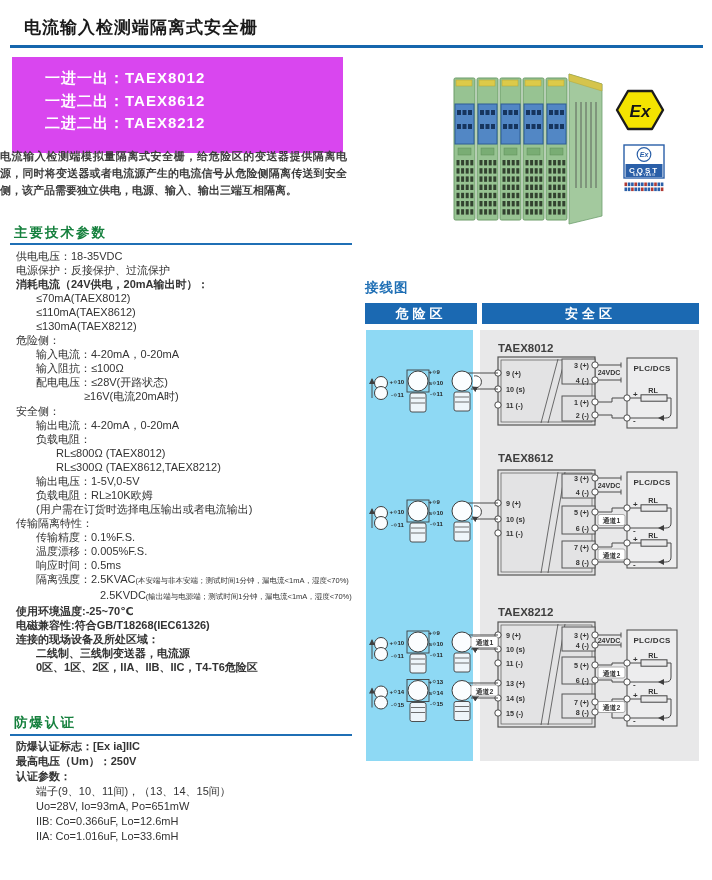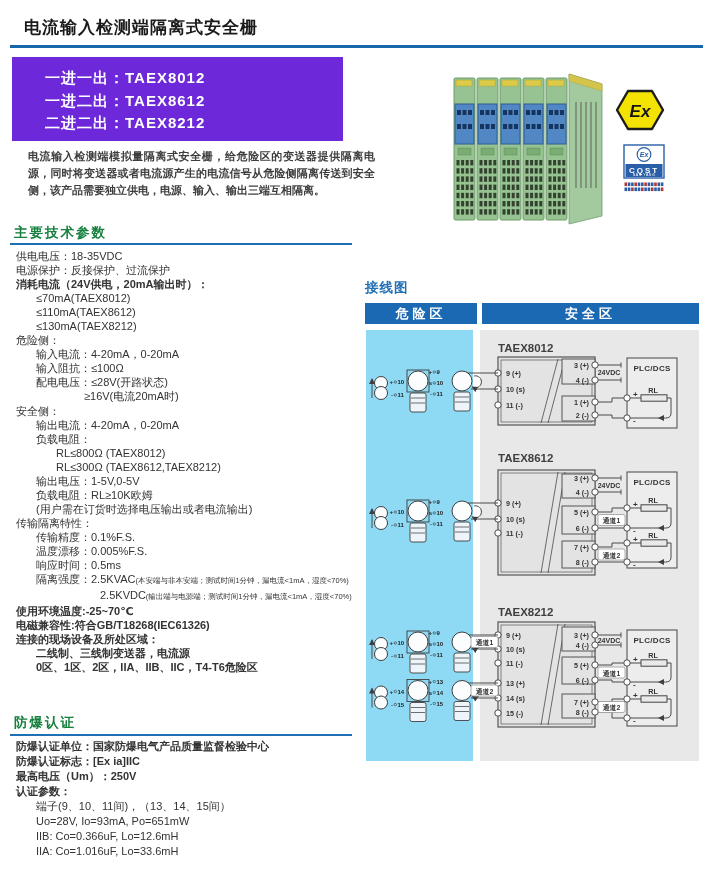--- a/index.html
+++ b/index.html
@@ -1,23 +1,23 @@
 <!DOCTYPE html>
 <html><head>
 <meta charset="utf-8">
 <style>
   html,body{margin:0;padding:0;background:#fff;}
   .page{position:relative;width:712px;height:880px;background:#fff;overflow:hidden;
         font-family:"Liberation Sans","DejaVu Sans",sans-serif;}
   .title{position:absolute;left:14px;top:6px;margin:10px;font-size:17px;font-weight:bold;color:#1a1a1a;letter-spacing:1px;}
   .title-rule{position:absolute;left:10px;top:45px;width:693px;height:3px;background:#1566ad;}
-  .models-box{position:absolute;left:12px;top:57px;width:331px;height:84px;background:#6d28d9;
+  .models-box{position:absolute;left:12px;top:57px;width:331px;height:96px;background:#d946ef;
               padding:10px 0 0 33px;box-sizing:border-box;}
   .model-line{color:#fff;font-size:15px;font-weight:bold;line-height:22.5px;letter-spacing:1px;}
-  .intro{position:absolute;left:28px;top:148px;width:347px;font-size:11px;line-height:16.8px;
+  .intro{position:absolute;left:0;top:148px;width:347px;font-size:11px;line-height:16.8px;
          color:#3d3d3d;font-weight:600;text-align:justify;}
   .sec-head{position:absolute;left:14px;font-size:13.5px;font-weight:bold;color:#15803d;letter-spacing:2px;}
   .tech-head{top:224px;} .cert-head{top:714px;}
   .sec-rule{position:absolute;left:10px;width:342px;height:2px;background:#1f6fb5;}
   .tech-rule{top:243px;} .cert-rule{top:734px;}
   .lines{position:absolute;left:0;}
   .tech-lines{top:249px;} .cert-lines{top:739px;}
   .spec-line{line-height:14.05px;font-size:11px;color:#333;white-space:nowrap;}
   .cert-lines .spec-line{line-height:15px;}
   .lvl0{padding-left:16px;} .lvl1{padding-left:36px;} .lvl2{padding-left:56px;}
@@ -112,21 +112,20 @@
       <div class="spec-line lvl0 bold"><span>使用环境温度:-25~70℃</span></div>
       <div class="spec-line lvl0 bold"><span>电磁兼容性:符合GB/T18268(IEC61326)</span></div>
       <div class="spec-line lvl0 bold"><span>连接的现场设备及所处区域：</span></div>
       <div class="spec-line lvl1 bold"><span>二线制、三线制变送器，电流源</span></div>
       <div class="spec-line lvl1 bold"><span>0区、1区、2区，IIA、IIB、IIC，T4-T6危险区</span></div>
     </div>
 
   <div class="sec-head cert-head">防爆认证</div>
   <div class="sec-rule cert-rule"></div>
   <div id="cert-lines" class="lines cert-lines">
-      <div class="spec-line lvl0 bold"><span>防爆认证单位：国家防爆电气产品质量监督检验中心</span></div>
       <div class="spec-line lvl0 bold"><span>防爆认证标志：[Ex ia]IIC</span></div>
       <div class="spec-line lvl0 bold"><span>最高电压（Um）：250V</span></div>
       <div class="spec-line lvl0 bold"><span>认证参数：</span></div>
       <div class="spec-line lvl1"><span>端子(9、10、11间)，（13、14、15间）</span></div>
       <div class="spec-line lvl1"><span>Uo=28V, Io=93mA, Po=651mW</span></div>
       <div class="spec-line lvl1"><span>IIB: Co=0.366uF, Lo=12.6mH</span></div>
       <div class="spec-line lvl1"><span>IIA: Co=1.016uF, Lo=33.6mH</span></div>
     </div>
 
   <svg id="product-photo" width="175" height="175" viewBox="0 0 175 175">

